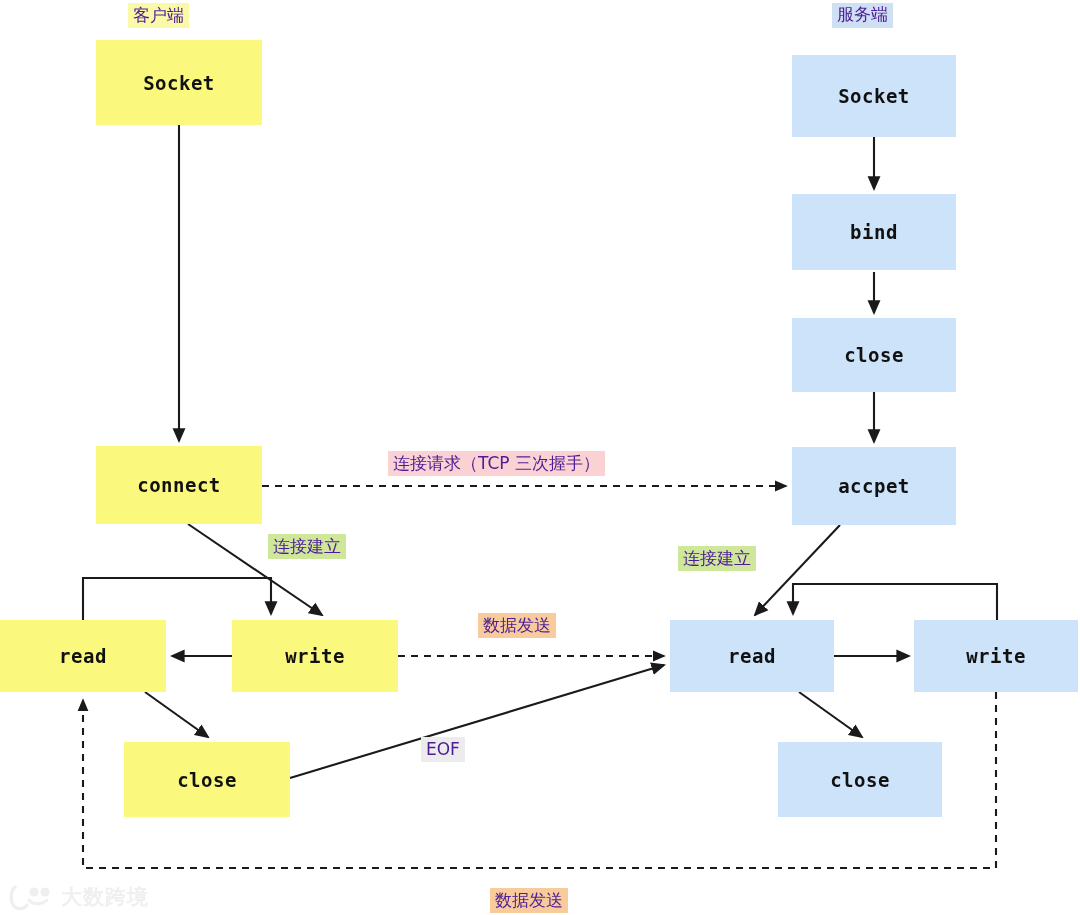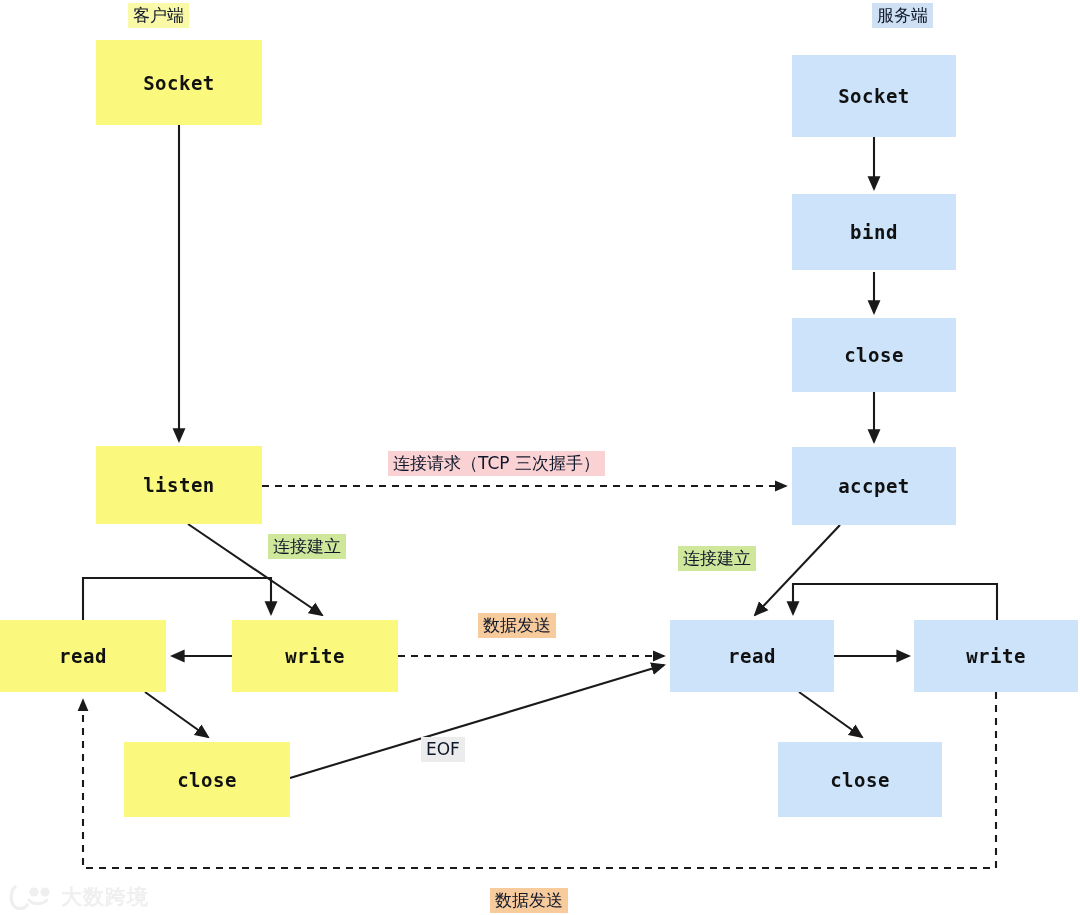--- a/index.html
+++ b/index.html
@@ -37,21 +37,21 @@
     z-index:3;
   }
   .node.client{ background:#faf97e; }
   .node.server{ background:#cce3fa; }
 
   
   .tag{
     position:absolute;
     font-size:17px;
     line-height:1.35;
-    color:#0f172a;
+    color:#4c1d95;
     padding:1px 5px;
     white-space:nowrap;
     box-sizing:border-box;
     z-index:4;
   }
   .tag.yellow{ background:#faf9a8; }
   .tag.blue{   background:#cfe0f5; }
   .tag.pink{   background:#fbd2d4; }
   .tag.green{  background:#cfe79a; }
   .tag.orange{ background:#f7cb9c;text-align:right; }
@@ -129,21 +129,21 @@
       <path d="M 398 656 L 664 656" marker-end="url(#ahd)"></path>
 
       <path d="M 996 692 L 996 868 L 83 868 L 83 700" marker-end="url(#ahd)"></path>
     </g>
   </svg>
 
   <div class="node client" style="left:96px;  top:40px;  width:166px; height:85px;">
       <span>Socket</span>
     </div>
   <div class="node client" style="left:96px;  top:446px; width:166px; height:78px;">
-      <span>listen</span>
+      <span>connect</span>
     </div>
   <div class="node client" style="left:0px;   top:620px; width:166px; height:72px;">
       <span>read</span>
     </div>
   <div class="node client" style="left:232px; top:620px; width:166px; height:72px;">
       <span>write</span>
     </div>
   <div class="node client" style="left:124px; top:742px; width:166px; height:75px;">
       <span>close</span>
     </div>
@@ -164,21 +164,21 @@
       <span>read</span>
     </div>
   <div class="node server" style="left:914px; top:620px; width:164px; height:72px;">
       <span>write</span>
     </div>
   <div class="node server" style="left:778px; top:742px; width:164px; height:75px;">
       <span>close</span>
     </div>
 
   <div class="tag yellow" style="left:128px; top:3px;"><span>客户端</span></div>
-  <div class="tag blue" style="left:872px; top:3px;"><span>服务端</span></div>
+  <div class="tag blue" style="left:832px; top:3px;font-family:Liberation Serif, serif;"><span>服务端</span></div>
   <div class="tag pink" style="left:388px; top:451px;"><span>连接请求（TCP 三次握手）</span></div>
   <div class="tag green" style="left:268px; top:534px;"><span>连接建立</span></div>
   <div class="tag green" style="left:678px; top:546px;"><span>连接建立</span></div>
   <div class="tag orange" style="left:478px; top:613px;"><span>数据发送</span></div>
   <div class="tag grey" style="left:421px; top:737px;"><span>EOF</span></div>
   <div class="tag orange" style="left:490px; top:888px;"><span>数据发送</span></div>
 
   <div id="watermark">
     <span class="wm-mark">
       <svg viewBox="0 0 46 26" width="46" height="26" xmlns="http://www.w3.org/2000/svg">

